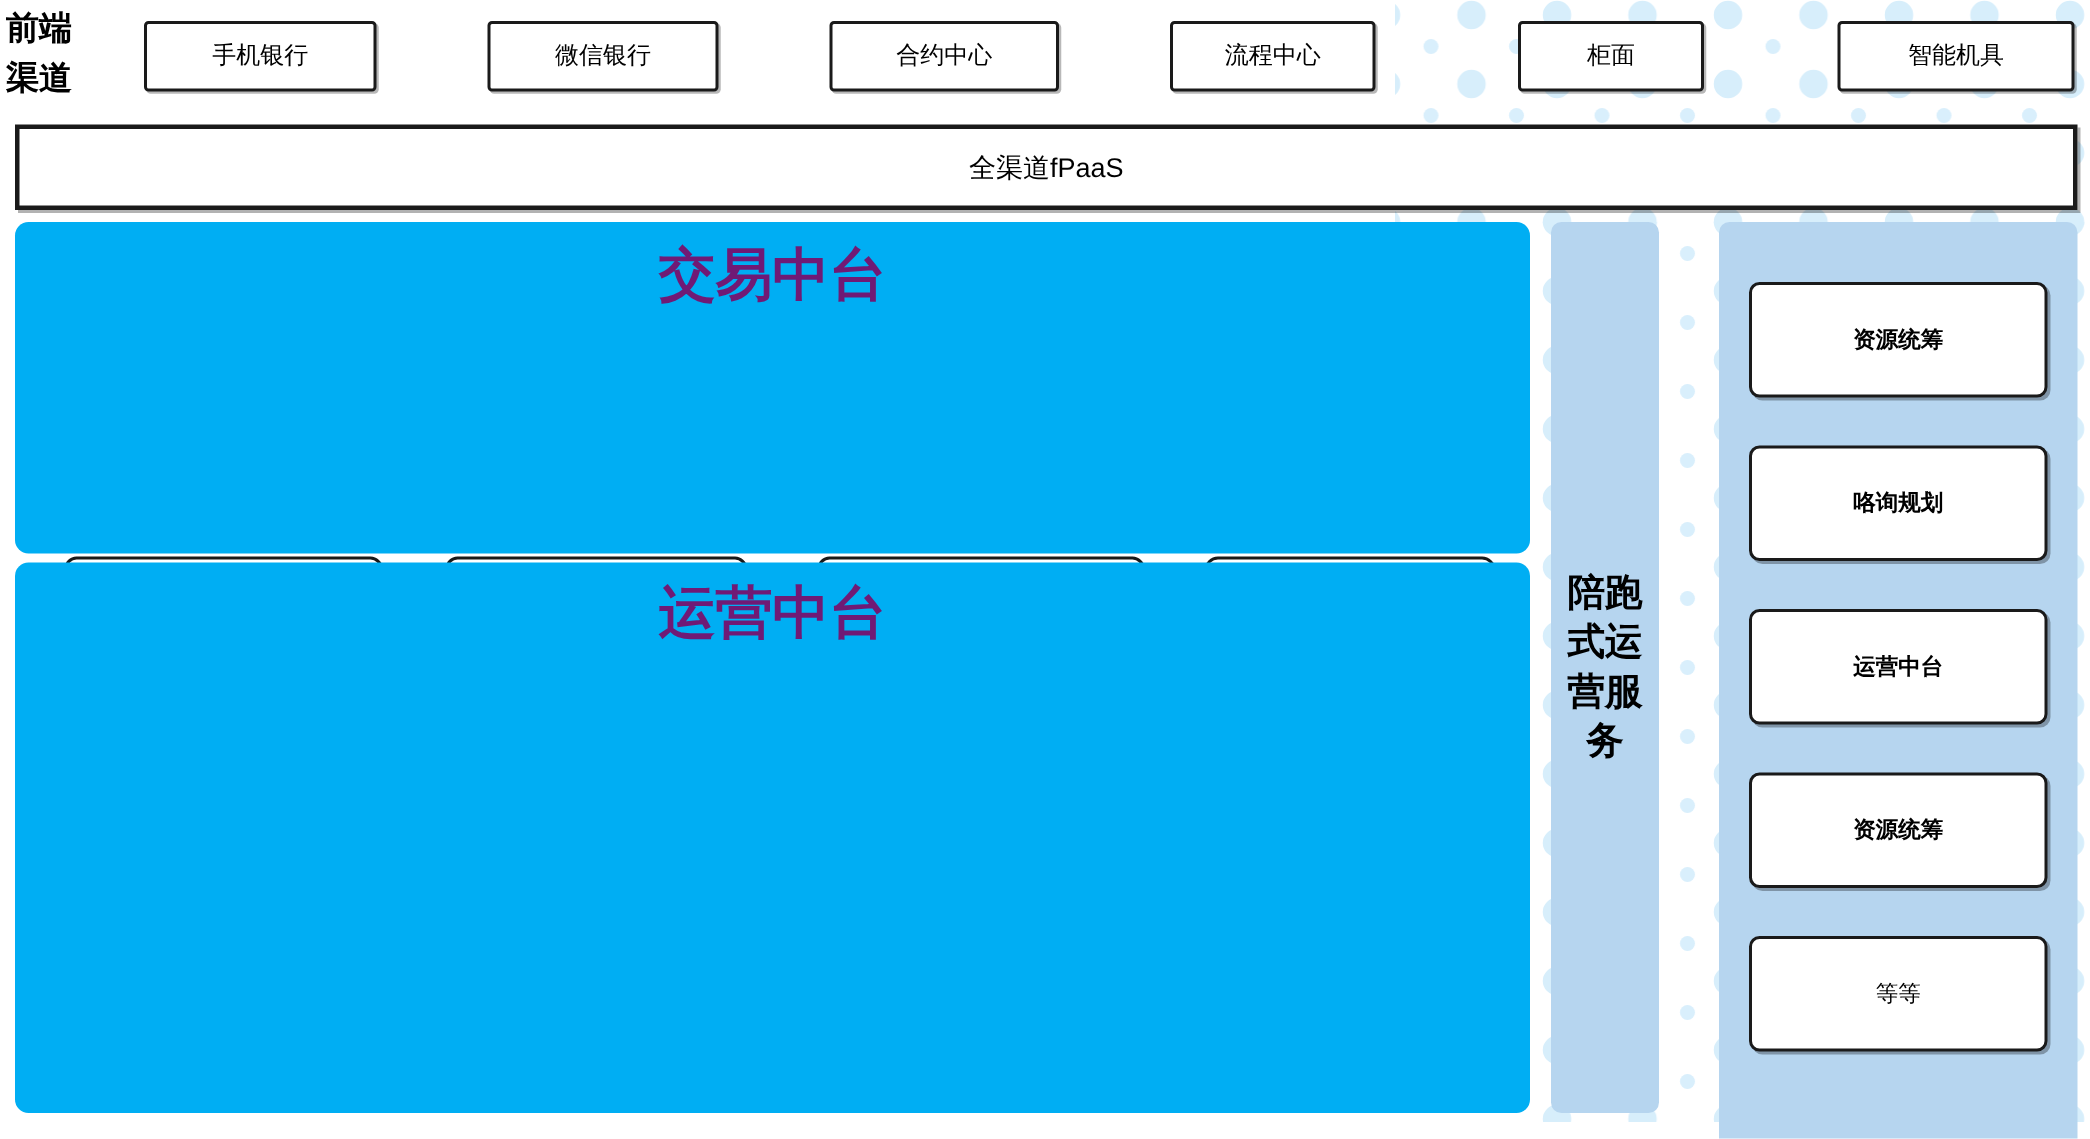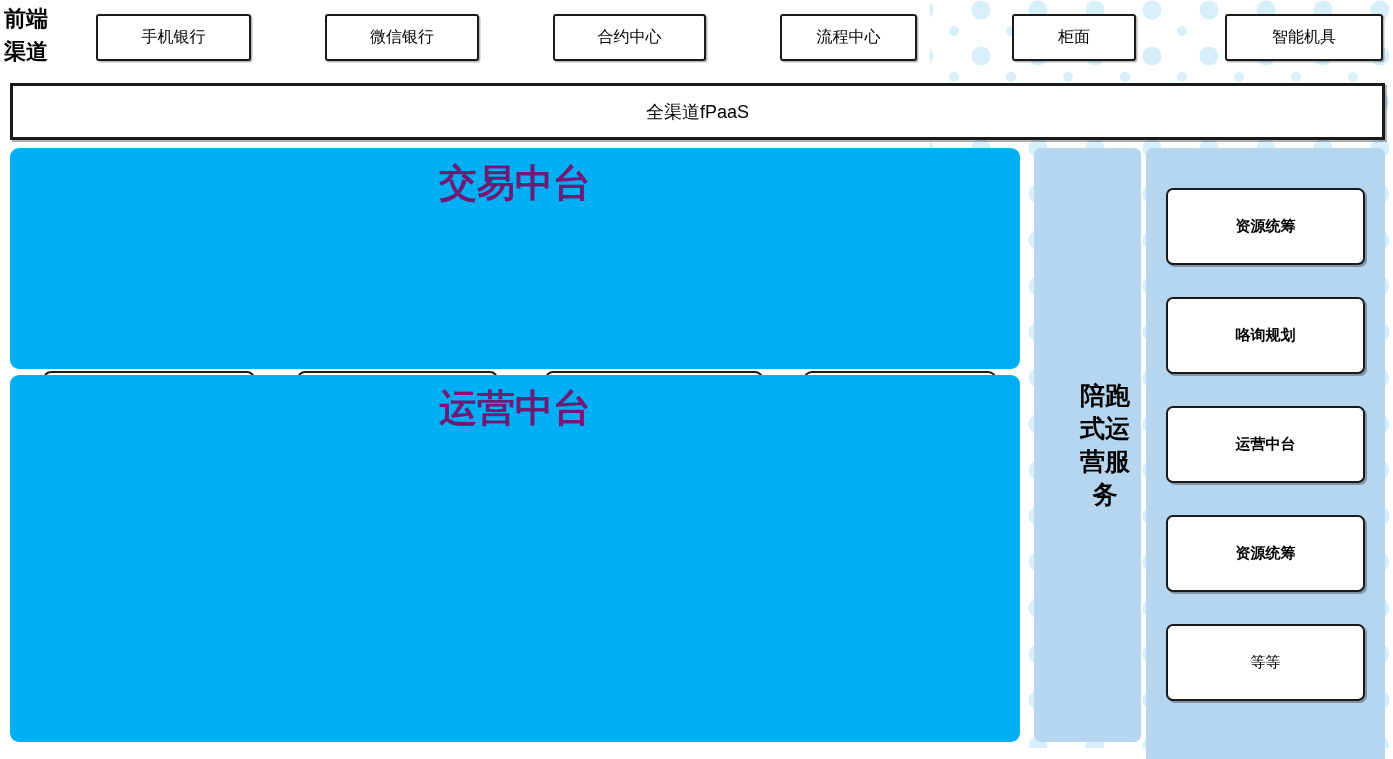--- a/index.html
+++ b/index.html
@@ -120,21 +120,20 @@
     background: #B6D5EF;
     border-radius: 7px;
     z-index: 2;
   }
   #service-column {
     left: 1034px; top: 148px;
     width: 72px; height: 594px;
     display: flex;
     align-items: center;
     justify-content: center;
-    padding-left: 35px;
   }
   #service-text {
     font-family: "Liberation Sans", "DejaVu Sans", sans-serif;
     font-weight: bold;
     font-size: 25px;
     line-height: 33px;
     width: 56px;
     text-align: center;
     word-break: break-all;
     letter-spacing: 0px;

